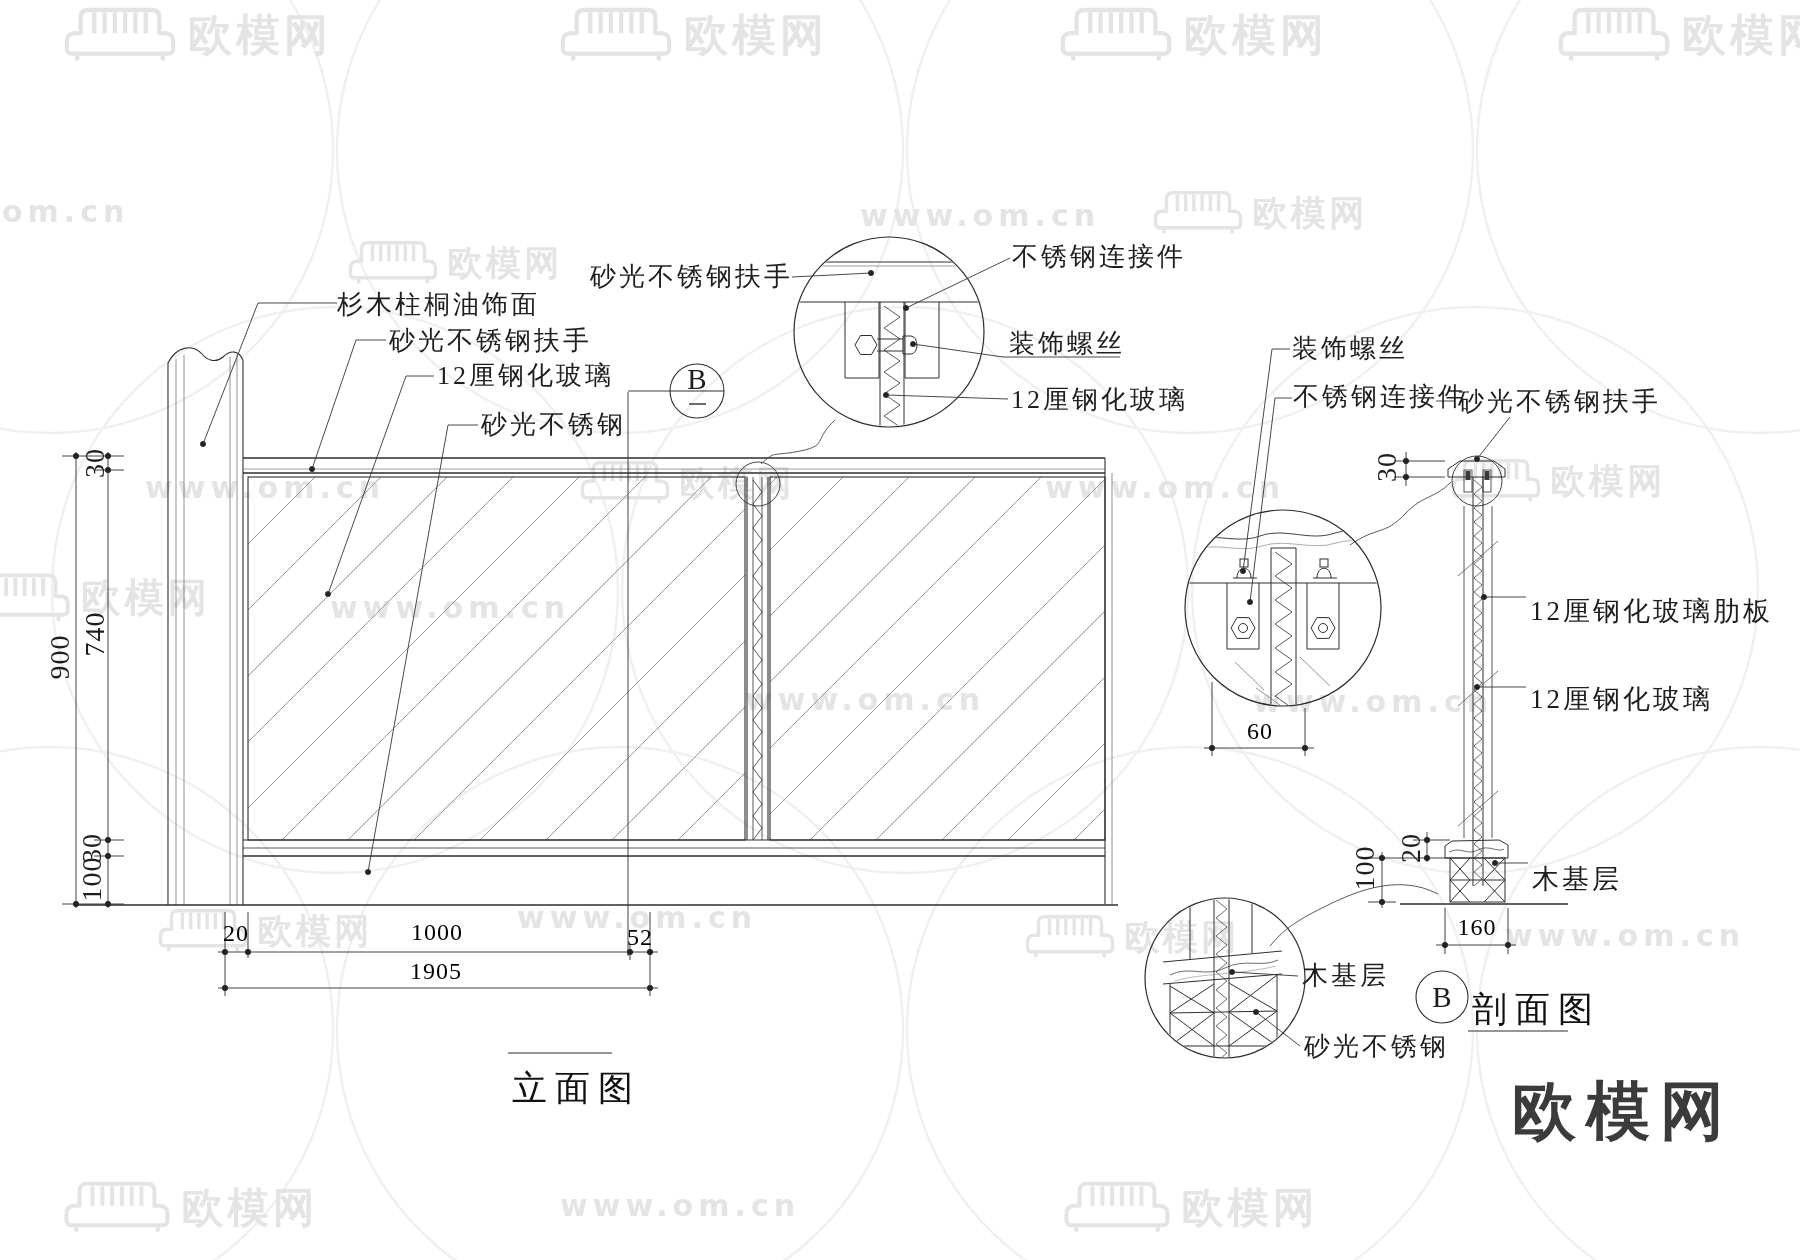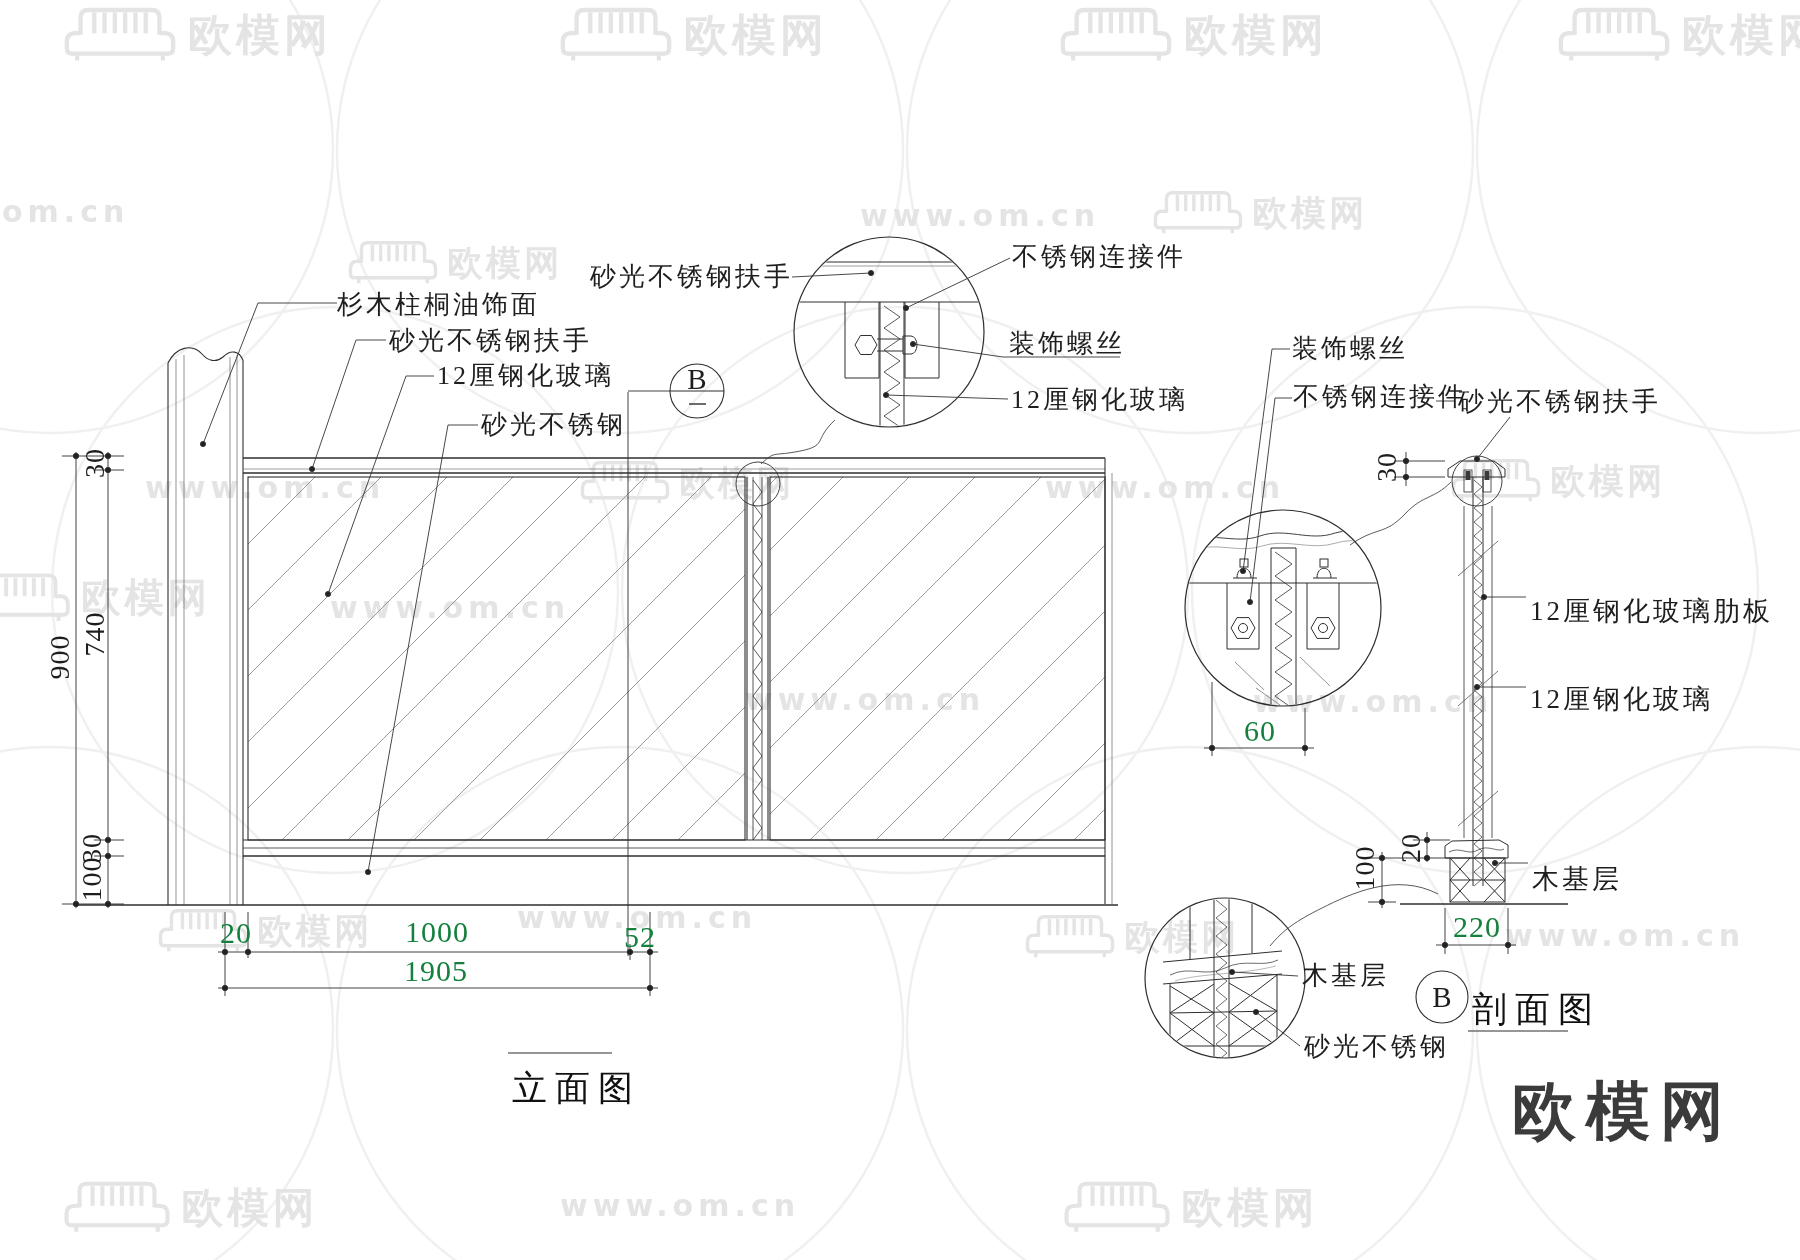--- a/index.html
+++ b/index.html
@@ -2,21 +2,21 @@
 <html><head>
 <meta charset="utf-8">
 <style>
   html,body{margin:0;padding:0;background:#fff;}
   .stage{position:relative;width:1800px;height:1260px;background:#fff;overflow:hidden;
          font-family:"Liberation Serif", serif;}
   svg{position:absolute;left:0;top:0;}
   .lbl{position:absolute;color:#1e1e1e;font-size:26px;line-height:1.05;white-space:nowrap;
        letter-spacing:3px;}
   .lbl27{font-size:27px;margin-top:13px;}
-  .hdim{position:absolute;color:#15803d;font-size:30px;white-space:nowrap;letter-spacing:1px;
+  .hdim{position:absolute;color:#000000;font-size:24px;white-space:nowrap;letter-spacing:1px;
         transform:translate(-50%,-50%);}
   .vdim{position:absolute;color:#1e1e1e;font-size:28px;white-space:nowrap;letter-spacing:1px;
         transform:translate(-50%,-50%) rotate(-90deg);}
   .bub{position:absolute;color:#1e1e1e;font-size:29px;transform:translate(-50%,-50%);}
   .title{position:absolute;color:#111;font-size:35px;letter-spacing:8px;white-space:nowrap;}
   .brandlogo{position:absolute;left:1512px;top:1068px;color:#3b3b3b;font-size:64px;font-weight:700;
              letter-spacing:10px;font-family:"DejaVu Sans",sans-serif;}
   .brandid{position:absolute;left:1514px;top:1146px;color:#3b3b3b;font-size:46px;font-weight:400;
            letter-spacing:1px;font-family:"DejaVu Sans",sans-serif;}
   .wm-t{fill:#e4e4e4;font-weight:bold;font-family:"DejaVu Sans",sans-serif;}
@@ -442,21 +442,21 @@
 <div class="vdim" style="left:92px;top:848px">30</div>
 <div class="vdim" style="left:92px;top:879px">100</div>
 <div class="hdim" style="left:236px;top:933px">20</div>
 <div class="hdim" style="left:437px;top:932px">1000</div>
 <div class="hdim" style="left:640px;top:937px">52</div>
 <div class="hdim" style="left:436px;top:971px">1905</div>
 <div class="hdim" style="left:1260px;top:731px">60</div>
 <div class="vdim" style="left:1387px;top:467px">30</div>
 <div class="vdim" style="left:1411px;top:848px">20</div>
 <div class="vdim" style="left:1365px;top:868px">100</div>
-<div class="hdim" style="left:1477px;top:927px">220</div>
+<div class="hdim" style="left:1477px;top:927px">160</div>
 
 <div class="bub" style="left:697px;top:379px">B</div>
 <div class="bub" style="left:1442px;top:997px">B</div>
 <div class="title" style="left:512px;top:1065px">立面图</div>
 <div class="title" style="left:1472px;top:986px">剖面图</div>
 
 <div class="brandlogo">欧模网</div>
 
 </div>
 

